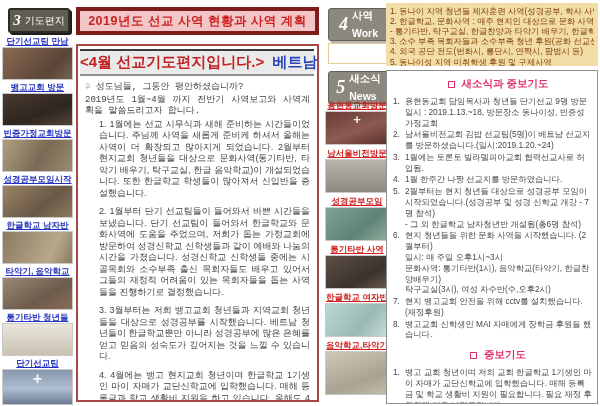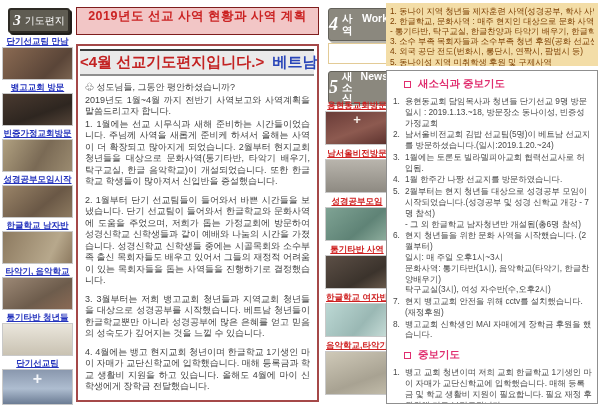--- a/index.html
+++ b/index.html
@@ -11,21 +11,21 @@
   .badge { display:flex; align-items:center; justify-content:center; gap:4px; color:#fff; border-radius:3px; }
   .badge-num { font-family:"Liberation Serif", serif; font-style:italic; font-weight:bold; }
   .badge3 { position:absolute; left:8px; top:8px; width:62px; height:25px;
             background:#5f5c52; border:2px solid #2e2b25; box-shadow:2px 2px 0 #1f1d19; }
   .badge3 .badge-num { font-size:15px; }
   .badge3 .badge-label { font-size:10px; font-weight:normal; }
   .badge-lite { background:#8b887e; border:1px solid #63615a; box-shadow:2px 2px 0 #b9b7af; }
   .badge4 { position:absolute; left:328px; top:8px; width:61px; height:33px; }
   .badge5 { position:absolute; left:328px; top:71px; width:61px; height:33px; }
   .badge-lite .badge-num { font-size:18px; }
-  .badge-2line { display:flex; flex-direction:row; line-height:1.05; font-size:10.5px; font-weight:bold; text-align:left;gap:7px; }
+  .badge-2line { display:flex; flex-direction:column; line-height:1.05; font-size:10.5px; font-weight:bold; text-align:left;gap:7px; }
 
   
   .left-strip { position:absolute; left:2px; top:36px; width:71px; }
   .pcell { margin-bottom:2px; }
   .pcap { font-size:8.5px; font-weight:bold; text-decoration:underline; text-align:center;
           white-space:nowrap; overflow:hidden; height:11px; line-height:11px; }
   .pcap-blue { color:#2433bd; }
   .pcap-red { color:#cf2020; }
   .photo { width:100%; height:33px; border:1px solid #c9c9c9; position:relative; }
   .left-strip .pcell:nth-child(1) .photo { background:linear-gradient(135deg,#8a6a52,#5a4538 70%,#7a6350); }
@@ -34,32 +34,32 @@
   .left-strip .pcell:nth-child(4) .photo { background:linear-gradient(140deg,#9a8468,#6a5846 60%,#8d7a60); }
   .left-strip .pcell:nth-child(5) .photo { background:linear-gradient(115deg,#8d7a60,#b7a88c 70%,#8d7a60); }
   .left-strip .pcell:nth-child(6) .photo { background:linear-gradient(150deg,#9c8875,#6d5c4c 60%,#8a6a55); }
   .left-strip .pcell:nth-child(7) .photo { background:linear-gradient(180deg,#eae6dc,#c9c2b2); }
   .left-strip .pcell:nth-child(8) .photo { background:linear-gradient(180deg,#8a98ae,#aebdd0 55%,#6c7c94); height:36px; }
   .left-strip .pcell:nth-child(8) .photo::after { content:"+"; position:absolute; left:50%; top:2px; transform:translateX(-50%);
       color:#f4f6fa; font-size:16px; font-weight:bold; line-height:14px; }
 
   
   .title-bar { position:absolute; left:76px; top:7px; width:243px; height:28px;
-               background:#f2c6c6; border:1px solid #7f1d1d; display:flex; align-items:flex-start; justify-content:center; }
+               background:#f2c6c6; border:4px solid #7f1d1d; display:flex; align-items:center; justify-content:center; }
   .title-bar span { color:#cb2323; font-weight:bold; font-size:12.5px; letter-spacing:0.5px; white-space:nowrap; }
   .main-box { position:absolute; left:76px; top:44px; width:243px; height:358px;
               border:2px solid #a54848; background:#fff; overflow:hidden; }
   .subheader { margin:3px 3px 0 2px; background:#eaeaea; border-top:2px solid #3c3c3c; border-bottom:2px solid #8f8f8f;
                text-align:center; font-size:15px; font-weight:bold; padding:2px 0; white-space:nowrap; }
   .subheader .sub-red { color:#c32222; }
   .subheader .sub-blue { color:#2a46b8; margin-left:4px; }
   .main-content { padding:6px 7px 0 7px; font-size:9px; color:#3e3e3e; text-align:justify; line-height:1.28; }
-  .main-content .greet { margin-bottom:1px; }
+  .main-content .greet { margin-bottom:1px;font-family:Liberation Mono, monospace; }
   .section-title { color:#cb2323; font-weight:bold; font-size:9.5px; margin:7px 0 6px 0; }
-  .main-paras p { margin:0 0 7px 0; }
+  .main-paras p { margin:0 0 7px 14px; }
 
   
   .work-empty { position:absolute; left:328px; top:43px; width:61px; height:21px; background:#fff; border:1px solid #e3cb96; }
   .work-list { position:absolute; left:386px; top:3px; width:212px; height:63px;
                background:#f3dda7; padding:3px 4px; overflow:hidden; }
   .work-line { font-size:8.3px; line-height:1.22; color:#7c3e00; white-space:nowrap; overflow:hidden; }
 
   
   .right-strip { position:absolute; left:325px; top:100px; width:64px; }
   .right-strip .pcell { margin-bottom:3px; }
@@ -69,21 +69,21 @@
       color:#f6efe8; font-size:13px; font-weight:bold; line-height:12px; }
   .right-strip .pcell:nth-child(2) .photo { background:linear-gradient(180deg,#b8b4ac,#8e8a82); }
   .right-strip .pcell:nth-child(3) .photo { background:linear-gradient(140deg,#7fa394,#5f8376 60%,#8fae9e); }
   .right-strip .pcell:nth-child(4) .photo { background:linear-gradient(150deg,#5c4f46,#3b332c 65%,#6a5a4c); }
   .right-strip .pcell:nth-child(5) .photo { background:linear-gradient(130deg,#bcd8d4,#9ab8b4 60%,#c8ddd8); }
   .right-strip .pcell:nth-child(6) .photo { background:linear-gradient(160deg,#cfc9b8,#a8a292 65%,#c2bcaa); height:44px; }
 
   
   .news-box { position:absolute; left:386px; top:70px; width:212px; height:334px;
               border:1px solid #8f8f8f; background:#fff; padding:4px 5px 0 6px; overflow:hidden; }
-  .news-header { display:flex; align-items:center; gap:7px; color:#e02d6e; font-weight:bold; font-size:10.5px; margin:2px 0 5px 11px; }
+  .news-header { display:flex; align-items:center; gap:7px; color:#e02d6e; font-weight:bold; font-size:10.5px; margin:2px 0 5px 11px;justify-content:center; }
   .sq-icon { width:7px; height:7px; border:1.6px solid #e02d6e; display:inline-block; flex:0 0 auto; }
   .news-item { display:flex; font-size:8.3px; color:#474747; line-height:1.3; margin-bottom:1px; }
   .news-item .num { flex:0 0 12px; }
   .news-item .txt { flex:1; white-space:pre-wrap; }
   .prayer-hd { margin-top:8px; }
 </style>
 </head>
 <body>
 
 <div class="page">

